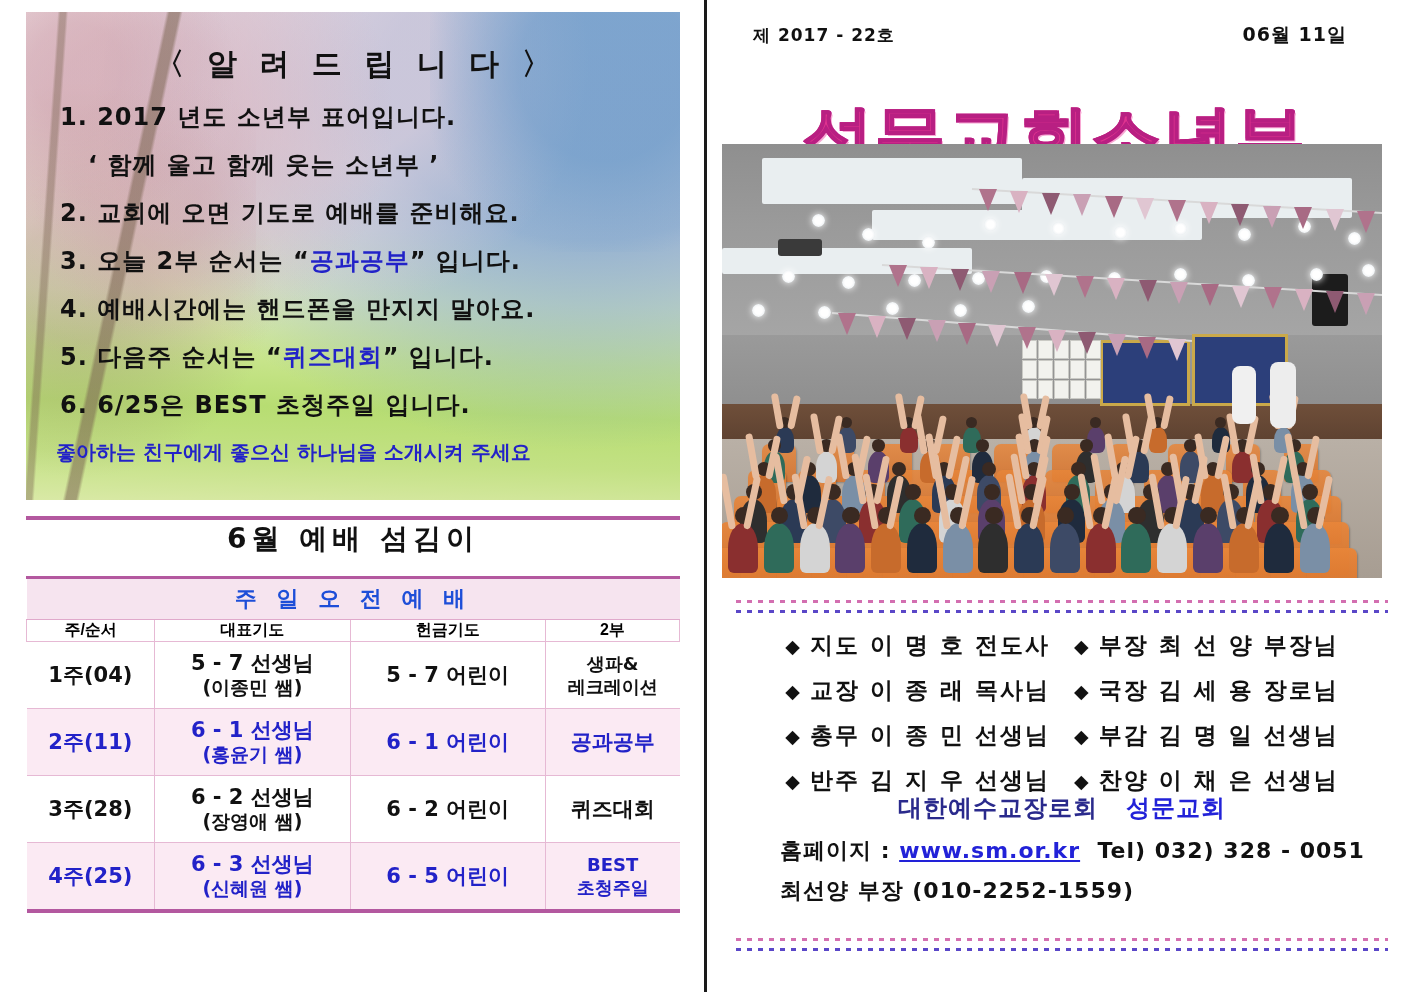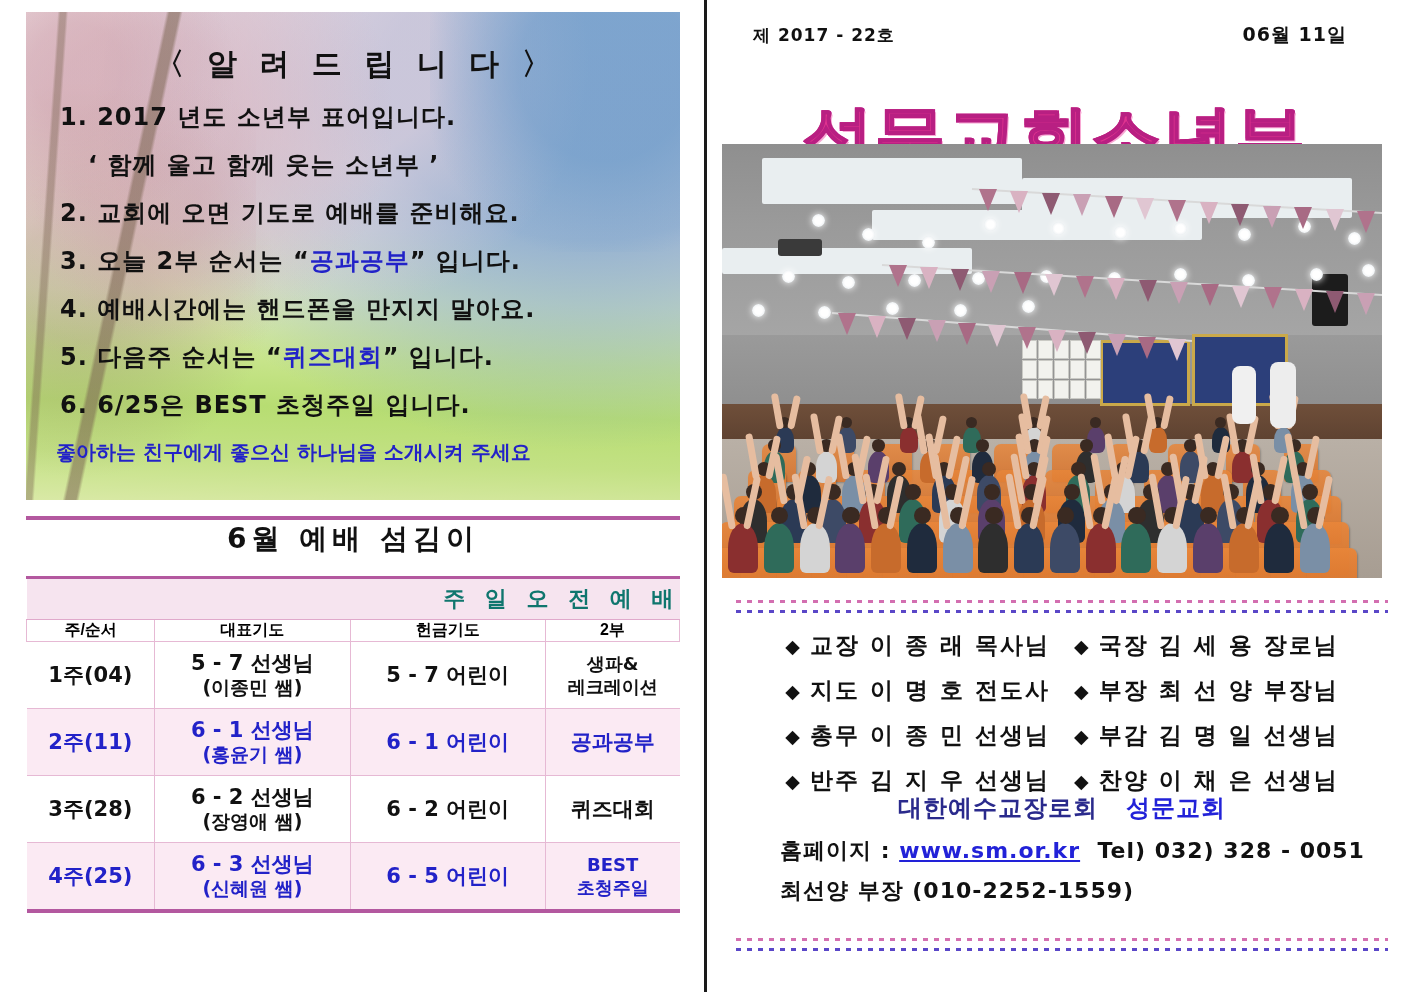--- a/index.html
+++ b/index.html
@@ -60,21 +60,21 @@
   
   .sched{position:absolute;left:26px;top:516px;width:654px;border-collapse:collapse;}
   .sched td,.sched th{border:1px solid #e6b9d4;padding:0;}
   .sched .cap{
     border:none;border-top:4px solid #b3589f;border-bottom:3px solid #b3589f;
     text-align:center;font-size:28px;font-weight:700;color:#111;height:56px;letter-spacing:5px;
     font-family:"DejaVu Sans","Liberation Sans",sans-serif;background:#fff;
   }
   .sched .sub{
     background:#f6e4ef;border:none;border-bottom:1px solid #e0a9cb;
-    text-align:right;font-size:22px;font-weight:700;color:#0f766e;height:40px;letter-spacing:6px;
+    text-align:center;font-size:22px;font-weight:700;color:#1d4ed8;height:40px;letter-spacing:6px;
     font-family:"DejaVu Sans","Liberation Sans",sans-serif;
   }
   .sched tbody td{
     text-align:center;font-size:21px;font-weight:700;color:#111;height:66px;line-height:1.18;
     font-family:"DejaVu Sans","Liberation Sans",sans-serif;border-left:none;border-right:1px solid #e6b9d4;
   }
   .sched tbody td:last-child{border-right:none;}
   .sched tbody tr.alt td{background:#fbeaf3;color:#2222c8;}
   .sched tbody tr.last td{border-bottom:4px solid #b3589f;}
   .c-week{width:128px;}
@@ -601,26 +601,26 @@
       </div>
     <div class="ph-stage-fig" style="left:510px;top:222px;width:24px;height:58px;background:#f0f0f0;"></div>
     <div class="ph-stage-fig" style="left:548px;top:218px;width:26px;height:66px;background:#ededed;"></div>
   </div>
 
   <div class="dots pink" style="top:600px;"></div>
   <div class="dots blue" style="top:610px;"></div>
 
   <div class="staff" id="staff-list">
       <div class="staff-row">
+        <div class="staff-item"><span class="dia">◆</span><span>지도 </span><span>이 명 호 전도사</span></div>
+        <div class="staff-item"><span class="dia">◆</span><span>부장 </span><span>최 선 양 부장님</span></div>
+      </div>
+      <div class="staff-row">
         <div class="staff-item"><span class="dia">◆</span><span>교장 </span><span>이 종 래 목사님</span></div>
         <div class="staff-item"><span class="dia">◆</span><span>국장 </span><span>김 세 용 장로님</span></div>
-      </div>
-      <div class="staff-row">
-        <div class="staff-item"><span class="dia">◆</span><span>지도 </span><span>이 명 호 전도사</span></div>
-        <div class="staff-item"><span class="dia">◆</span><span>부장 </span><span>최 선 양 부장님</span></div>
       </div>
       <div class="staff-row">
         <div class="staff-item"><span class="dia">◆</span><span>총무 </span><span>이 종 민 선생님</span></div>
         <div class="staff-item"><span class="dia">◆</span><span>부감 </span><span>김 명 일 선생님</span></div>
       </div>
       <div class="staff-row">
         <div class="staff-item"><span class="dia">◆</span><span>반주 </span><span>김 지 우 선생님</span></div>
         <div class="staff-item"><span class="dia">◆</span><span>찬양 </span><span>이 채 은 선생님</span></div>
       </div>
     </div>

